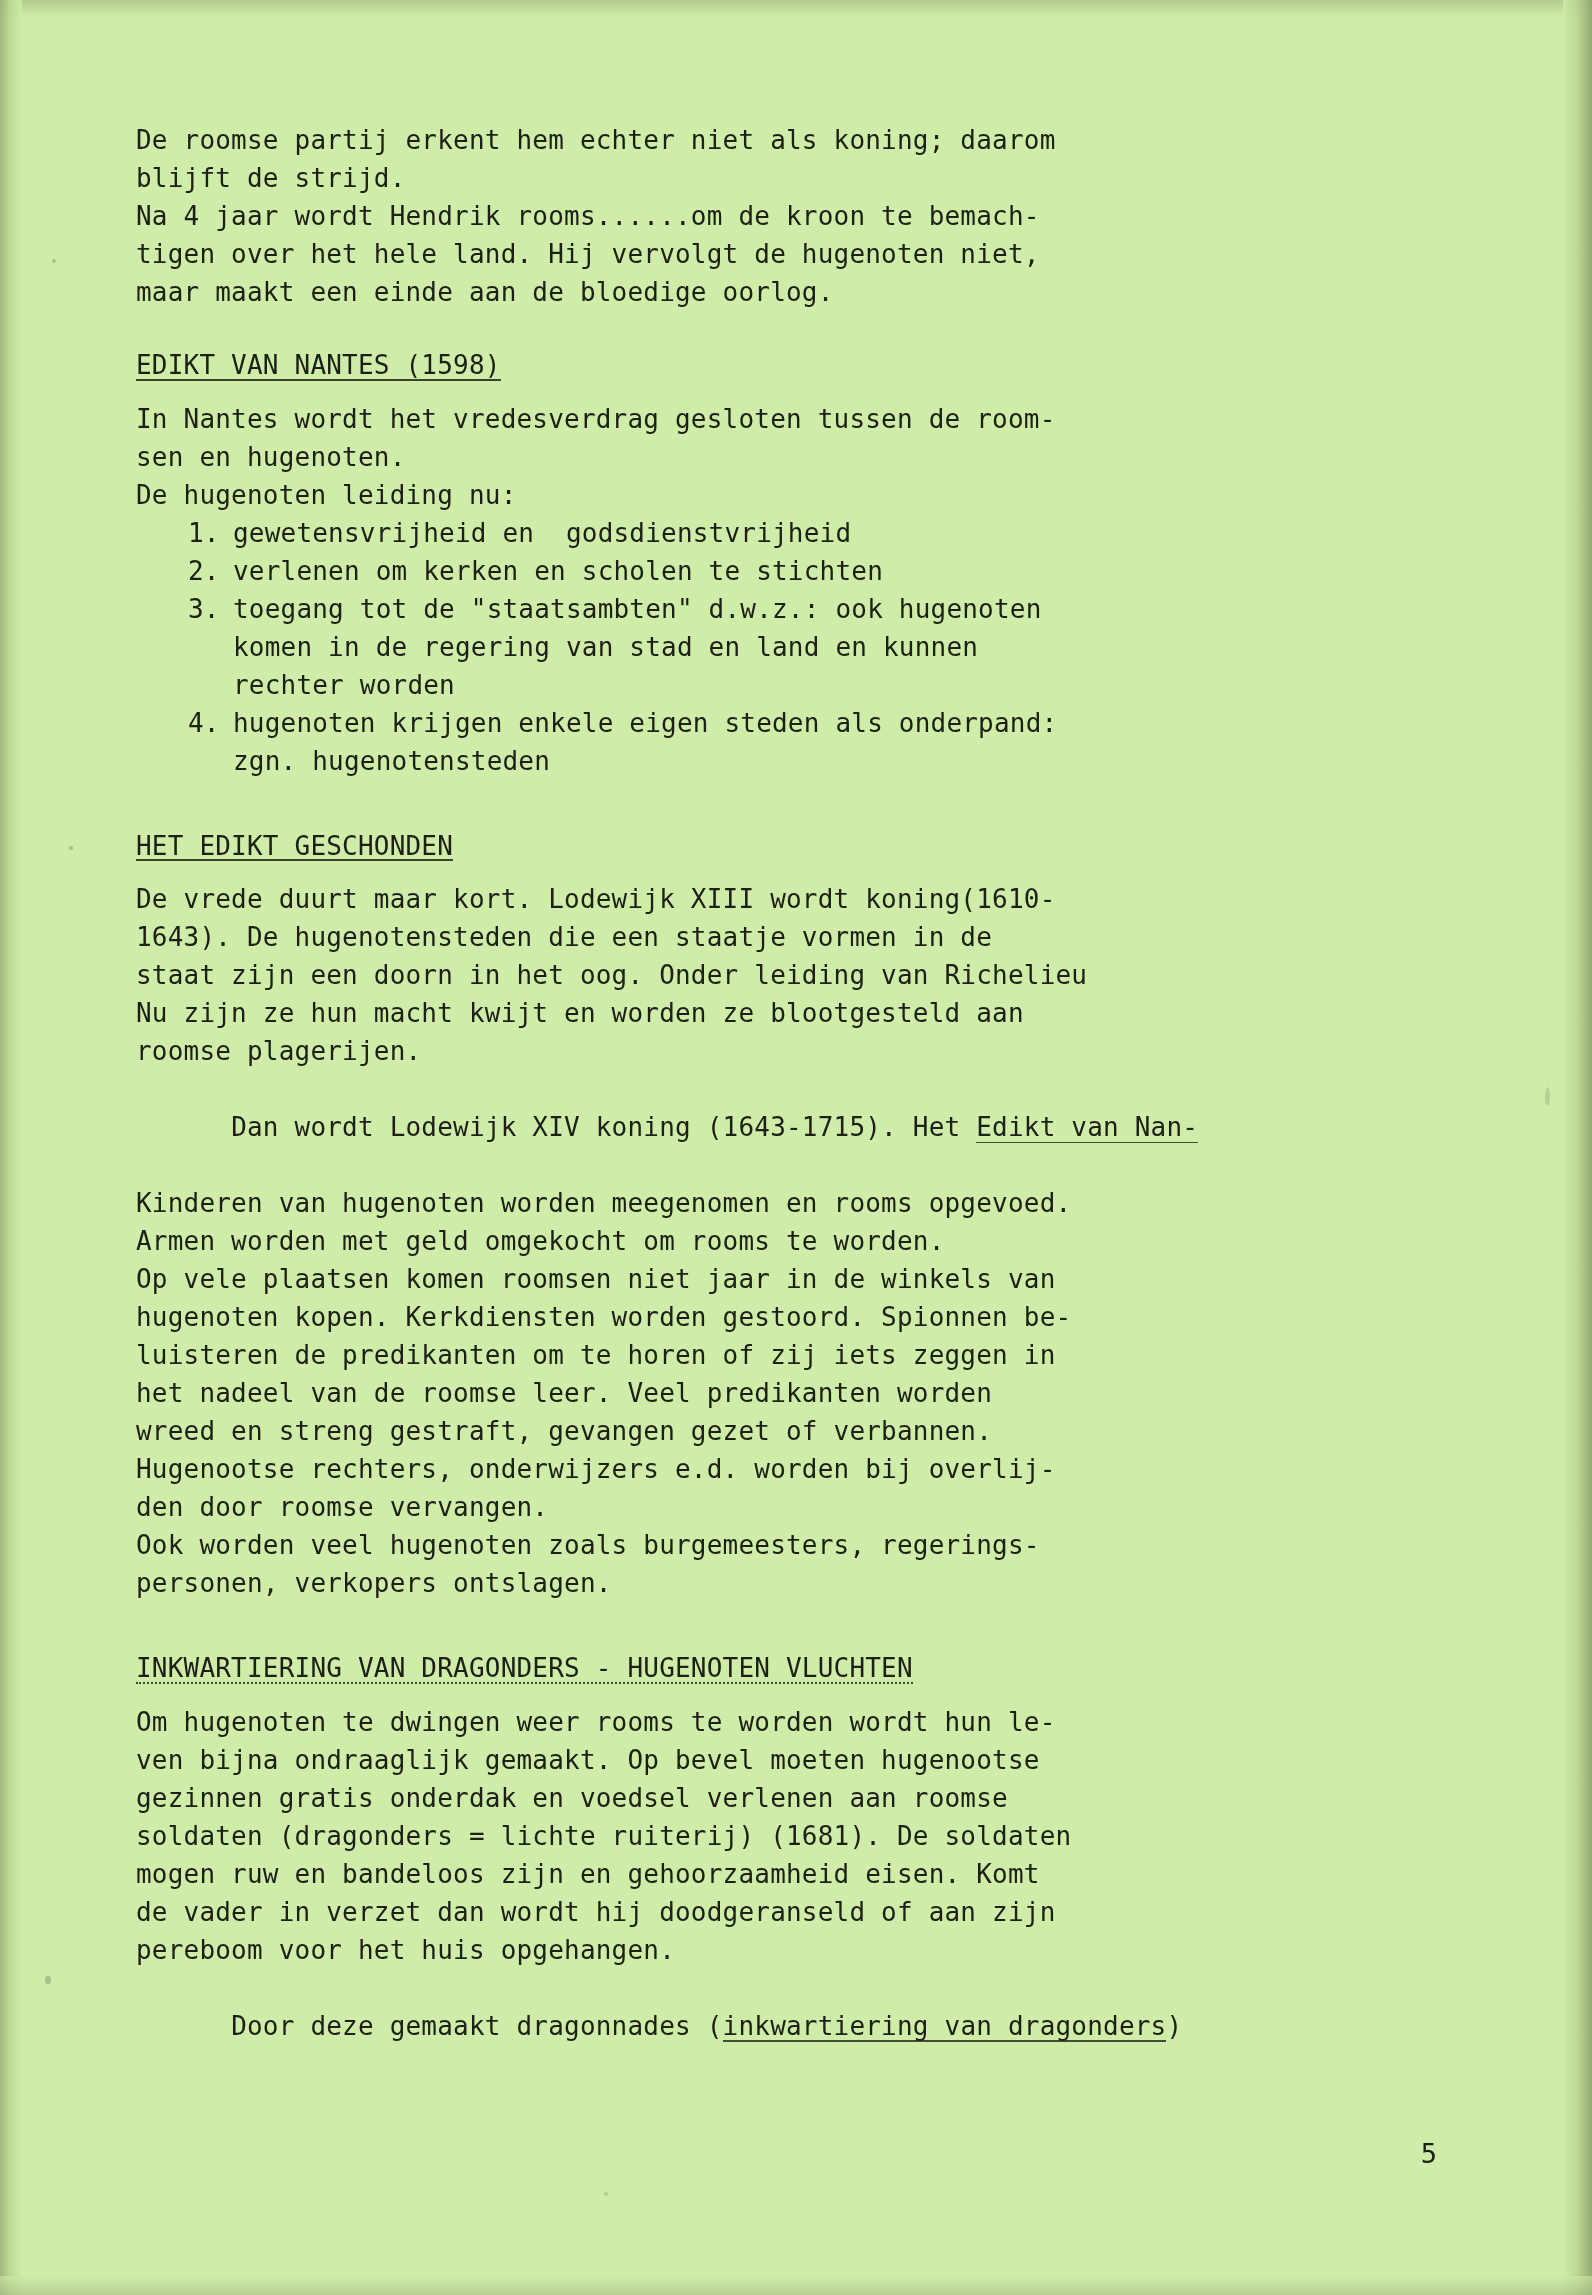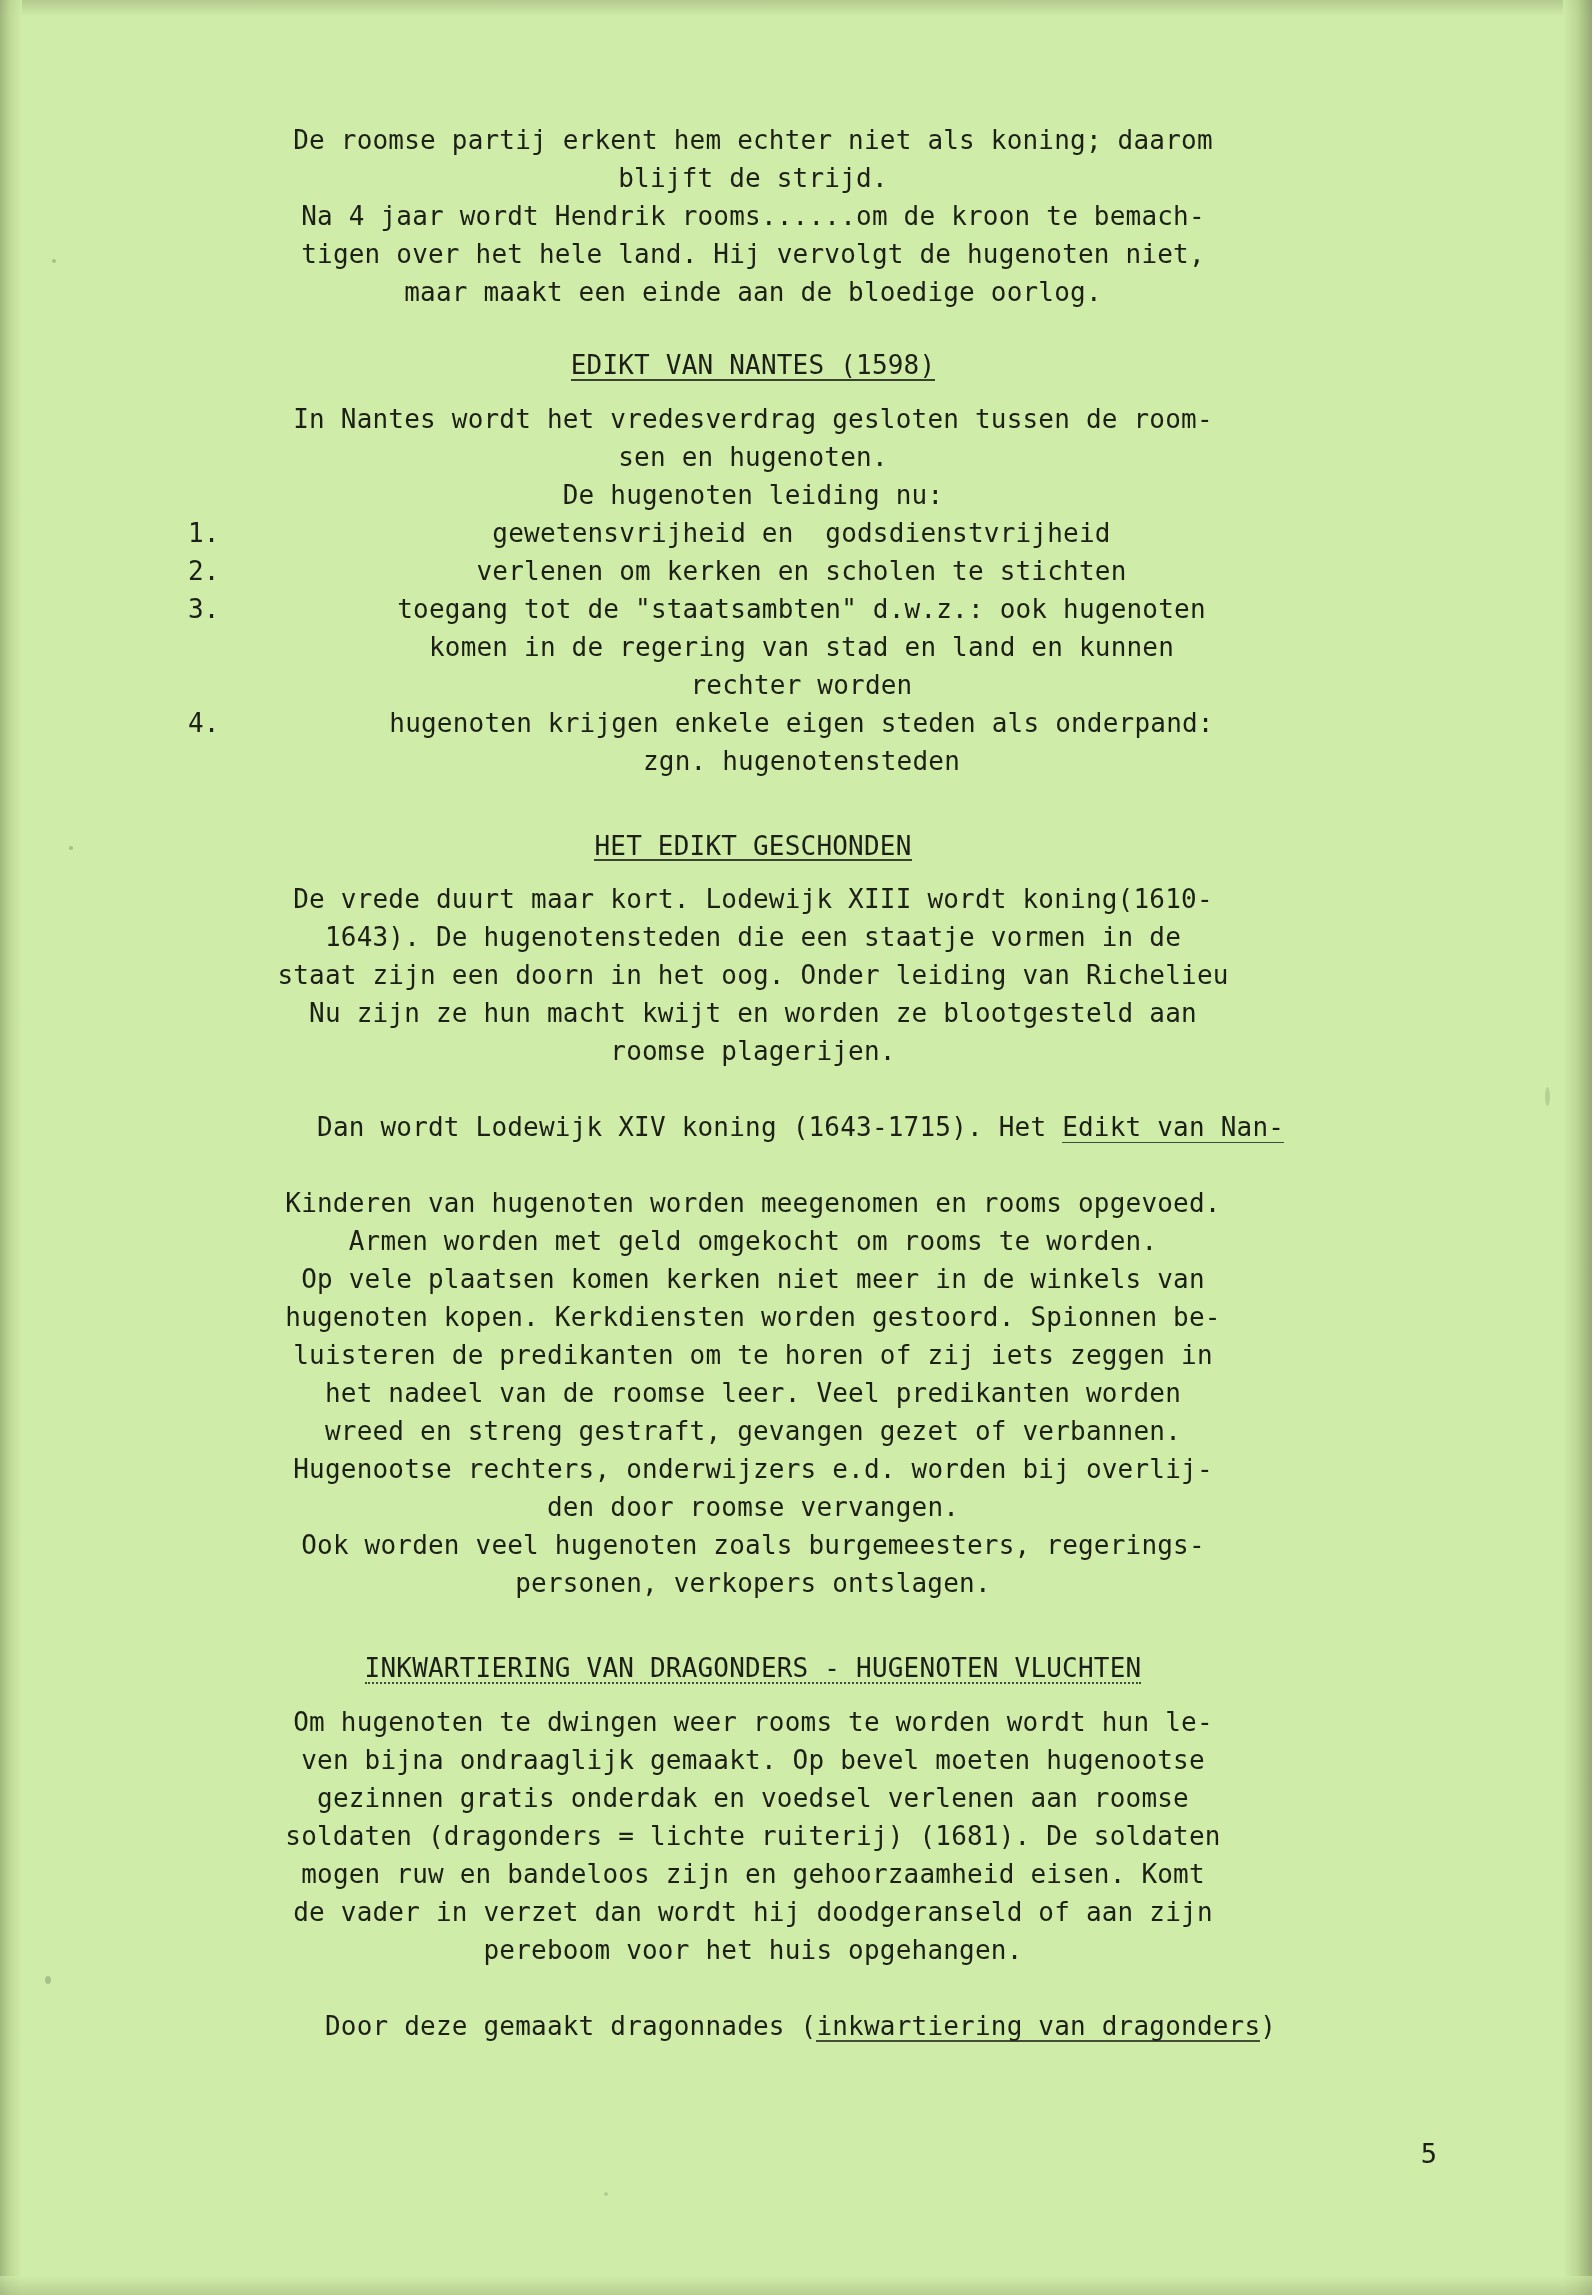--- a/index.html
+++ b/index.html
@@ -11,21 +11,20 @@
     width: 1592px;
     height: 2295px;
     font-family: "DejaVu Sans Mono", monospace;
   }
   .page {
     position: relative;
     width: 1592px;
     height: 2295px;
     background: #cfeca8;
     overflow: hidden;
-    text-align: center;
   }
   
   .edge-left {
     position: absolute;
     left: 0; top: 0;
     width: 22.4px; height: 100%;
     background: linear-gradient(to right, #9cb07a 0%, #bcd793 45%, #cfeca8 100%);
     opacity: .9;
   }
   .edge-right {
@@ -211,21 +210,21 @@
     </div>
 
     <p class="nowrap">
       <span>Dan wordt Lodewijk XIV koning (1643-1715). Het </span><span class="u">Edikt van Nan-</span>
     </p>
 
 
     <div class="para">
       <p class="nowrap">Kinderen van hugenoten worden meegenomen en rooms opgevoed.</p>
       <p class="nowrap">Armen worden met geld omgekocht om rooms te worden.</p>
-      <p class="nowrap">Op vele plaatsen komen kerken niet meer in de winkels van</p>
+      <p class="nowrap">Op vele plaatsen komen roomsen niet jaar in de winkels van</p>
       <p class="nowrap">hugenoten kopen. Kerkdiensten worden gestoord. Spionnen be-</p>
       <p class="nowrap">luisteren de predikanten om te horen of zij iets zeggen in</p>
       <p class="nowrap">het nadeel van de roomse leer. Veel predikanten worden</p>
       <p class="nowrap">wreed en streng gestraft, gevangen gezet of verbannen.</p>
       <p class="nowrap">Hugenootse rechters, onderwijzers e.d. worden bij overlij-</p>
       <p class="nowrap">den door roomse vervangen.</p>
       <p class="nowrap">Ook worden veel hugenoten zoals burgemeesters, regerings-</p>
       <p class="nowrap">personen, verkopers ontslagen.</p>
     </div>
 

